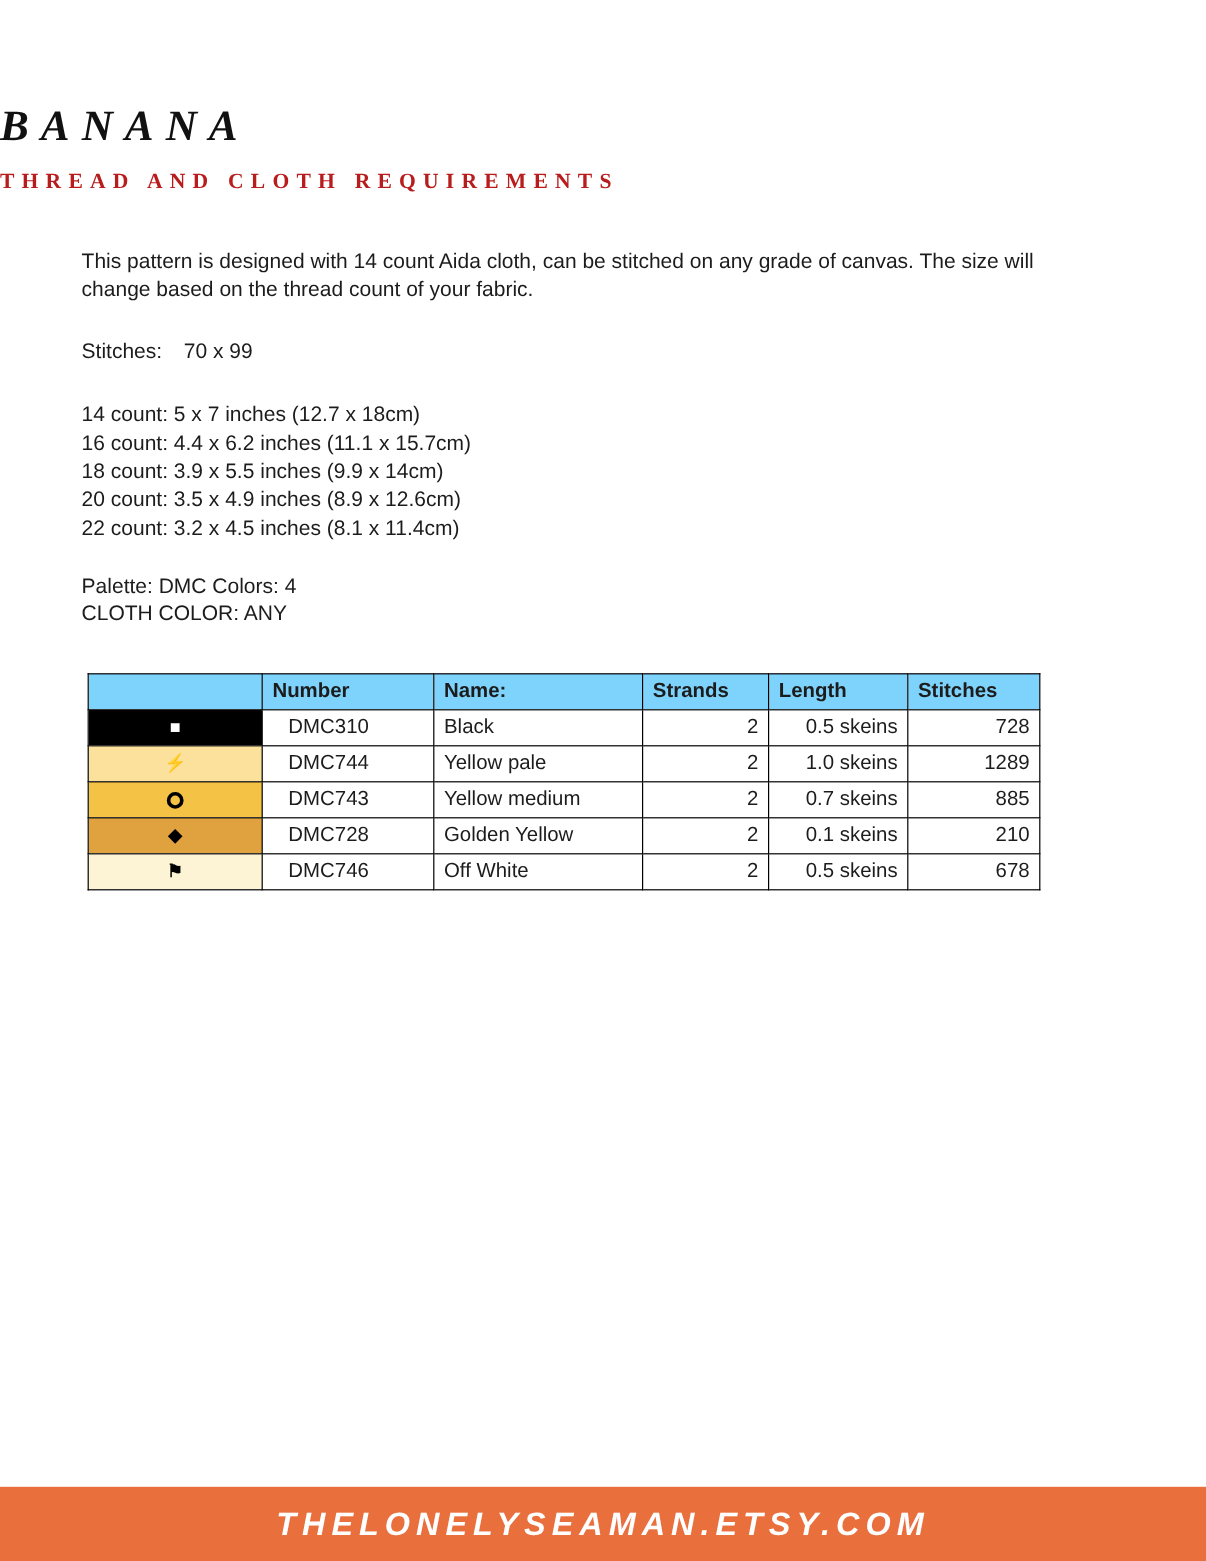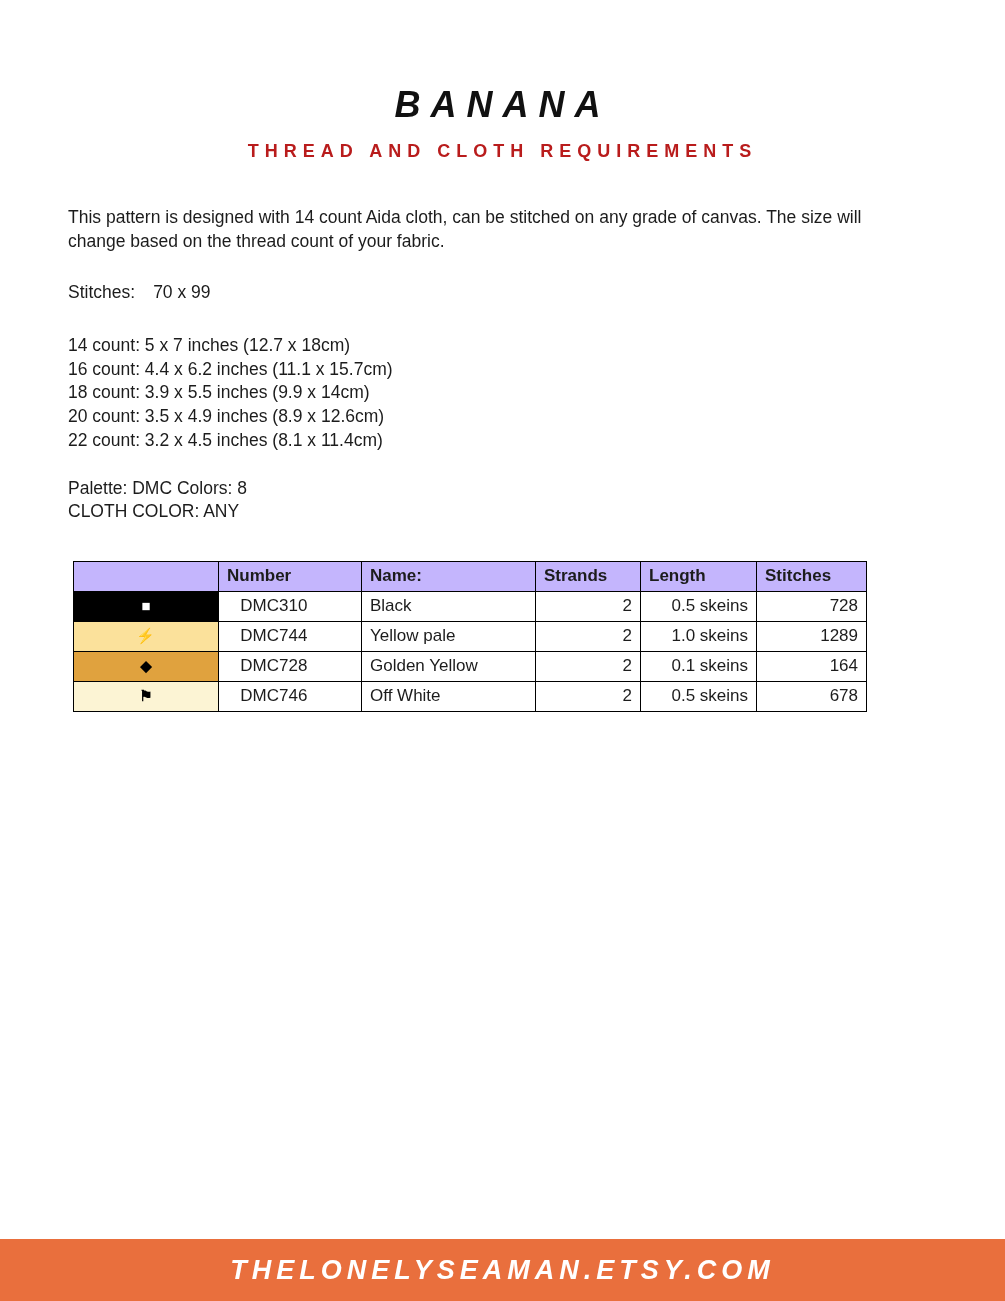--- a/index.html
+++ b/index.html
@@ -1,33 +1,33 @@
 <!DOCTYPE html>
 <html><head>
 <meta charset="utf-8">
 <style>
   * { margin:0; padding:0; box-sizing:border-box; }
   html,body { width:1005px; height:1301px; }
   body { font-family:"Liberation Sans", sans-serif; background:#ffffff; color:#1a1a1a; }
   .page { position:relative; width:1005px; height:1301px; background:#fff; overflow:hidden; }
 
-  .header { text-align:center; padding-top:84px; }
+  .header { padding-top:84px;font-family:Liberation Serif, serif; }
   .title { font-size:36px; font-weight:bold; font-style:italic; letter-spacing:10px; color:#111; }
   .subtitle { margin-top:15px; font-size:18px; font-weight:bold; letter-spacing:6px; }
 
   .content { padding:0 68px; font-size:17.5px; color:#1c1c1c; }
   .intro { margin-top:43px; line-height:24px; max-width:805px; }
   .stitches-line { margin-top:29px; }
   .stitches-line .val { margin-left:18px; }
   .sizes-block { margin-top:31px; line-height:23.7px; }
   .palette-block { margin-top:24px; line-height:23.7px; }
 
   table { border-collapse:collapse; margin-top:37px; margin-left:5px; table-layout:fixed; }
   th, td { border:1px solid #000; font-size:17px; height:30px; padding:2px 8px; overflow:hidden; white-space:nowrap; }
-  th { text-align:left; font-weight:bold; background:#c4b5fd; }
+  th { text-align:left; font-weight:bold; background:#7dd3fc; }
   td.swatch-cell { padding:0; text-align:center; vertical-align:middle; }
   td.num-cell .brand { display:inline-block; width:52px;text-align:right; }
   td.right { text-align:right; }
   .glyph { font-size:15px; font-weight:bold; line-height:1; display:inline-block; }
   .ring { display:inline-block; width:14px; height:14px; border:3.5px solid #000; border-radius:50%; vertical-align:middle; }
 
   .footer { position:absolute; left:0; bottom:0; width:1005px; height:62px;
             display:flex; align-items:center; justify-content:center; }
   .footer-text { color:#ffffff; font-size:27px; font-weight:bold; font-style:italic; letter-spacing:5px; }
 </style>
@@ -52,21 +52,21 @@
       <div id="sizes-list">
           <div>14 count: 5 x 7 inches (12.7 x 18cm)</div>
           <div>16 count: 4.4 x 6.2 inches (11.1 x 15.7cm)</div>
           <div>18 count: 3.9 x 5.5 inches (9.9 x 14cm)</div>
           <div>20 count: 3.5 x 4.9 inches (8.9 x 12.6cm)</div>
           <div>22 count: 3.2 x 4.5 inches (8.1 x 11.4cm)</div>
         </div>
     </div>
 
     <div class="palette-block">
-      <div>Palette: DMC Colors: 8</div>
+      <div>Palette: DMC Colors: 4</div>
       <div>CLOTH COLOR: ANY</div>
     </div>
 
     <table>
       <colgroup id="table-cols">
           <col style="width: 145px;">
           <col style="width: 143px;">
           <col style="width: 174px;">
           <col style="width: 105px;">
           <col style="width: 116px;">
@@ -93,26 +93,34 @@
           </tr>
           <tr>
             <td class="swatch-cell" style="background: rgb(251, 225, 155);"><span class="glyph" style="color: rgb(0, 0, 0);">⚡</span></td>
             <td class="num-cell"><span class="brand">DMC</span><span>744</span></td>
             <td>Yellow pale</td>
             <td class="right">2</td>
             <td class="right">1.0 skeins</td>
             <td class="right">1289</td>
           </tr>
           <tr>
+            <td class="swatch-cell" style="background: rgb(244, 194, 68);"><span class="ring" style="border-color: rgb(0, 0, 0);"></span></td>
+            <td class="num-cell"><span class="brand">DMC</span><span>743</span></td>
+            <td>Yellow medium</td>
+            <td class="right">2</td>
+            <td class="right">0.7 skeins</td>
+            <td class="right">885</td>
+          </tr>
+          <tr>
             <td class="swatch-cell" style="background: rgb(224, 162, 62);"><span class="glyph" style="color: rgb(0, 0, 0);">◆</span></td>
             <td class="num-cell"><span class="brand">DMC</span><span>728</span></td>
             <td>Golden Yellow</td>
             <td class="right">2</td>
             <td class="right">0.1 skeins</td>
-            <td class="right">164</td>
+            <td class="right">210</td>
           </tr>
           <tr>
             <td class="swatch-cell" style="background: rgb(252, 244, 212);"><span class="glyph" style="color: rgb(0, 0, 0);">⚑</span></td>
             <td class="num-cell"><span class="brand">DMC</span><span>746</span></td>
             <td>Off White</td>
             <td class="right">2</td>
             <td class="right">0.5 skeins</td>
             <td class="right">678</td>
           </tr>
         </tbody>

